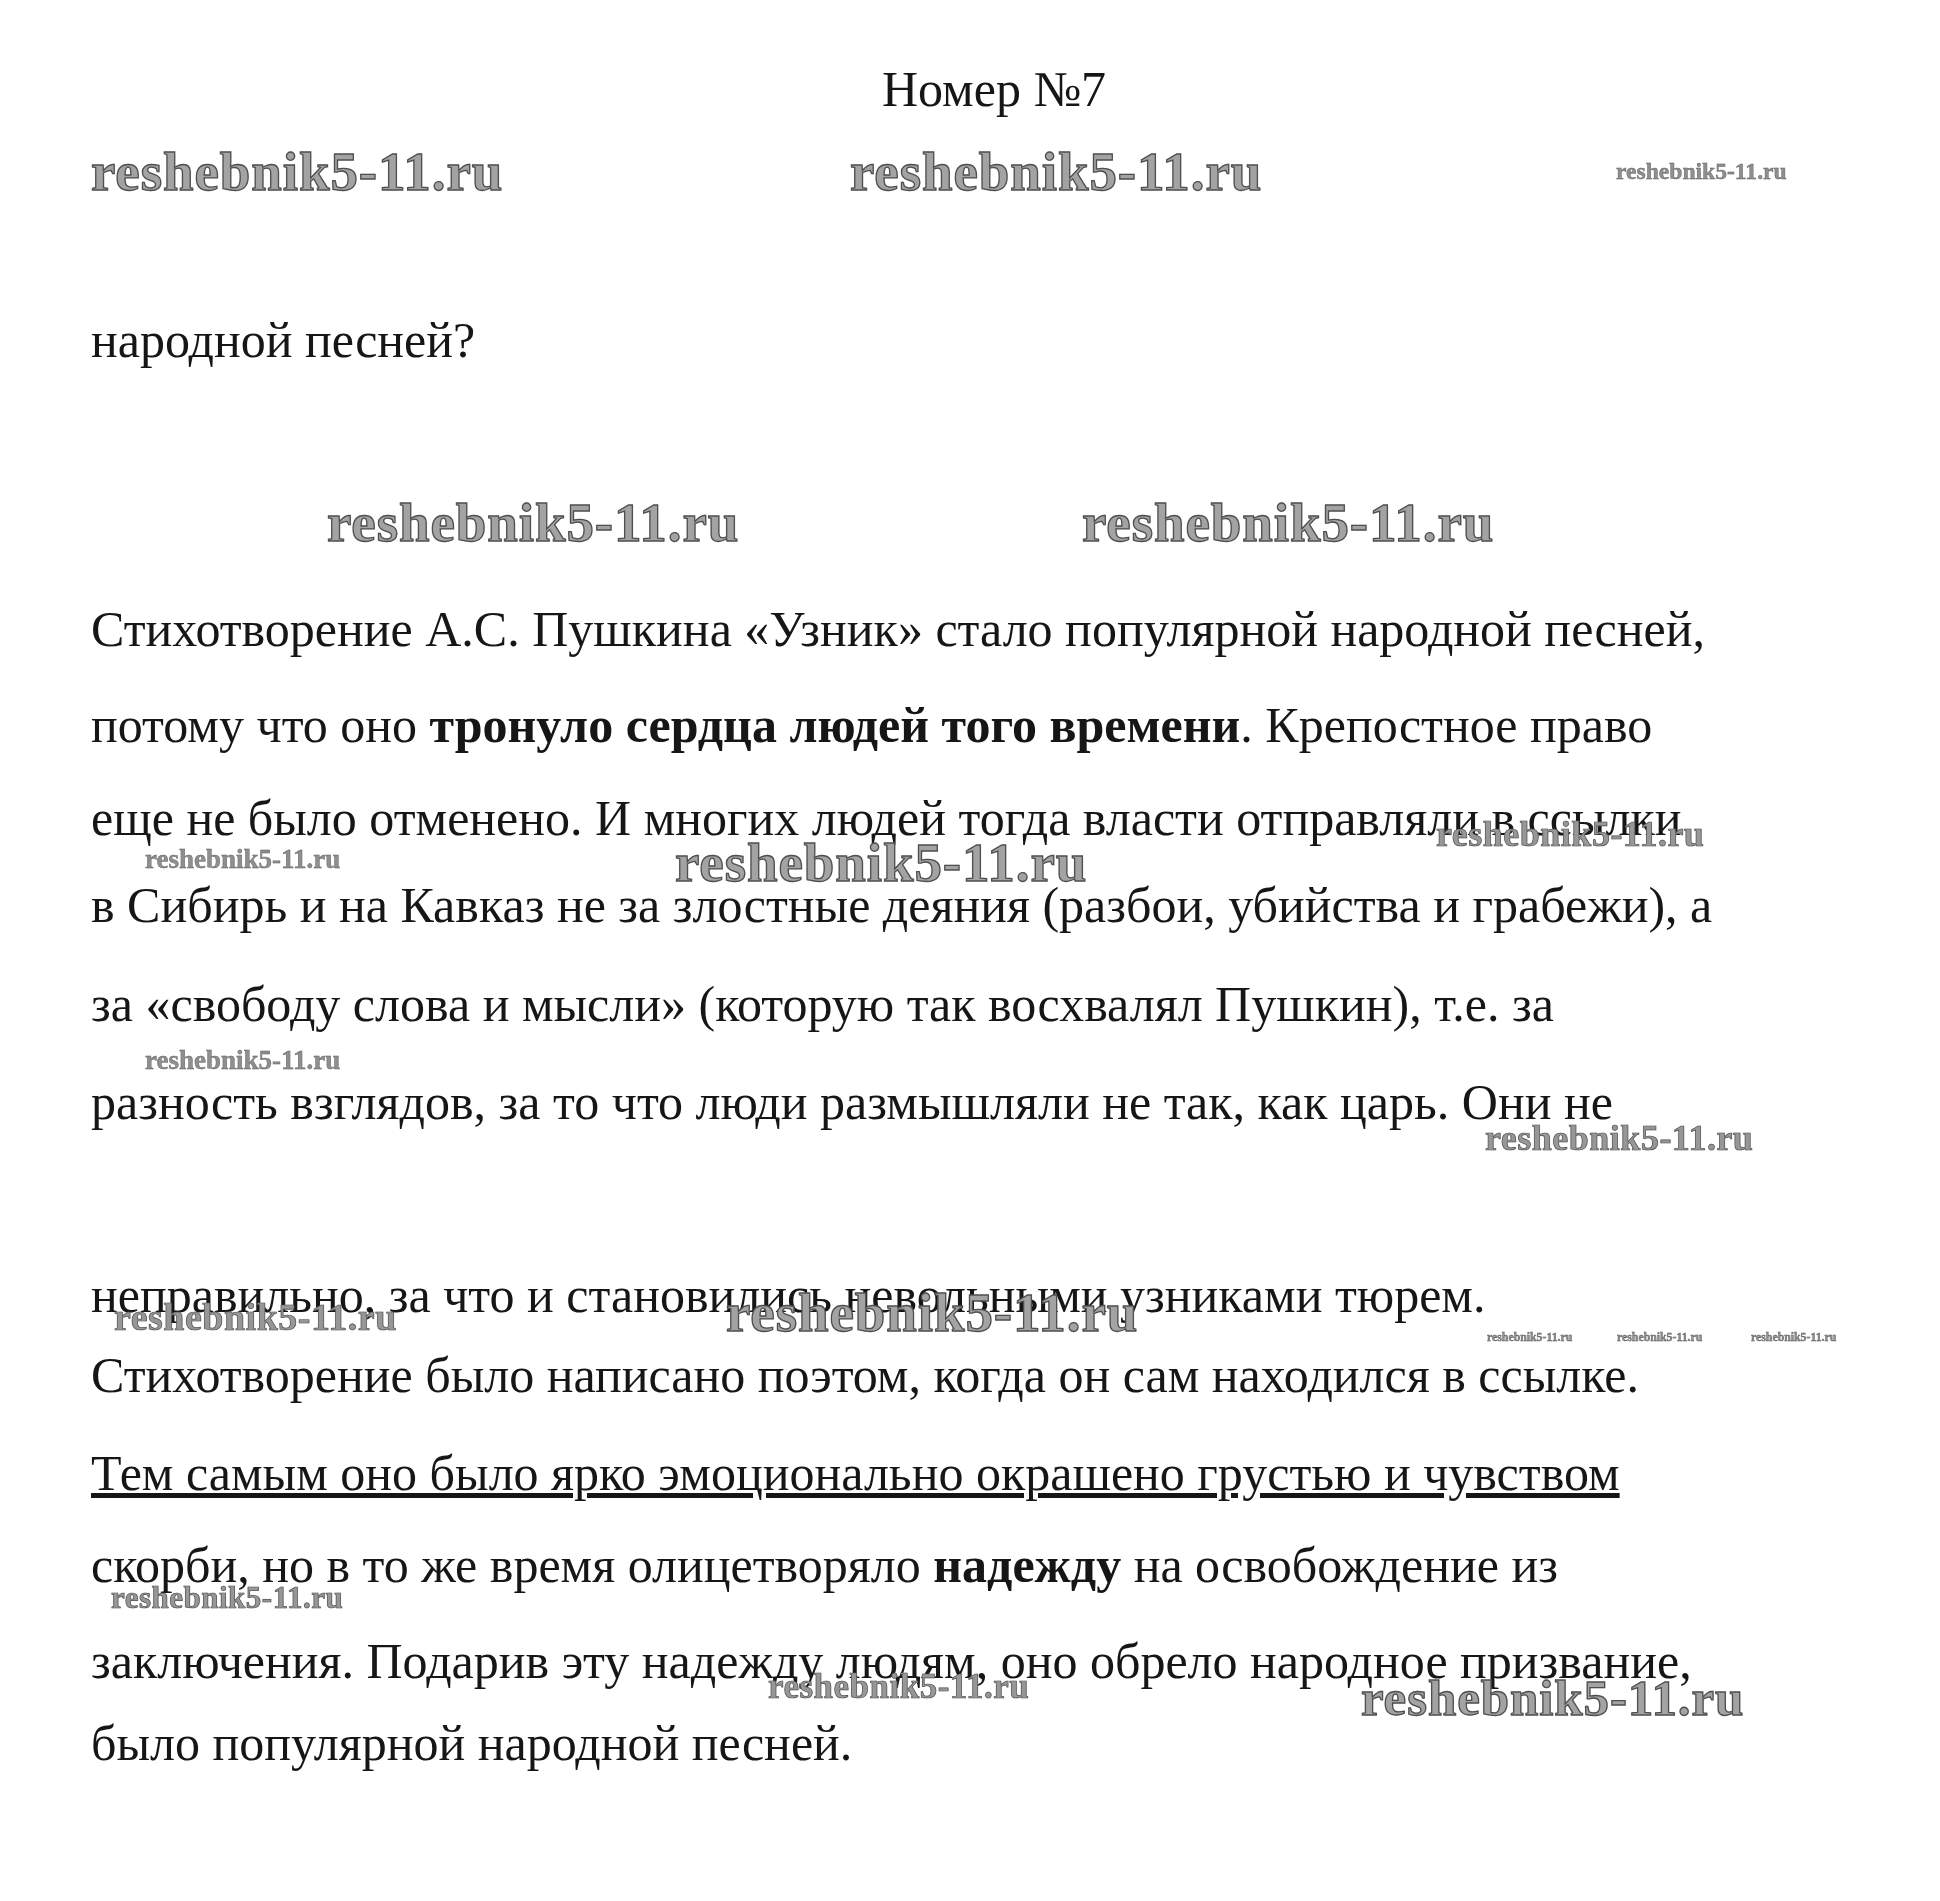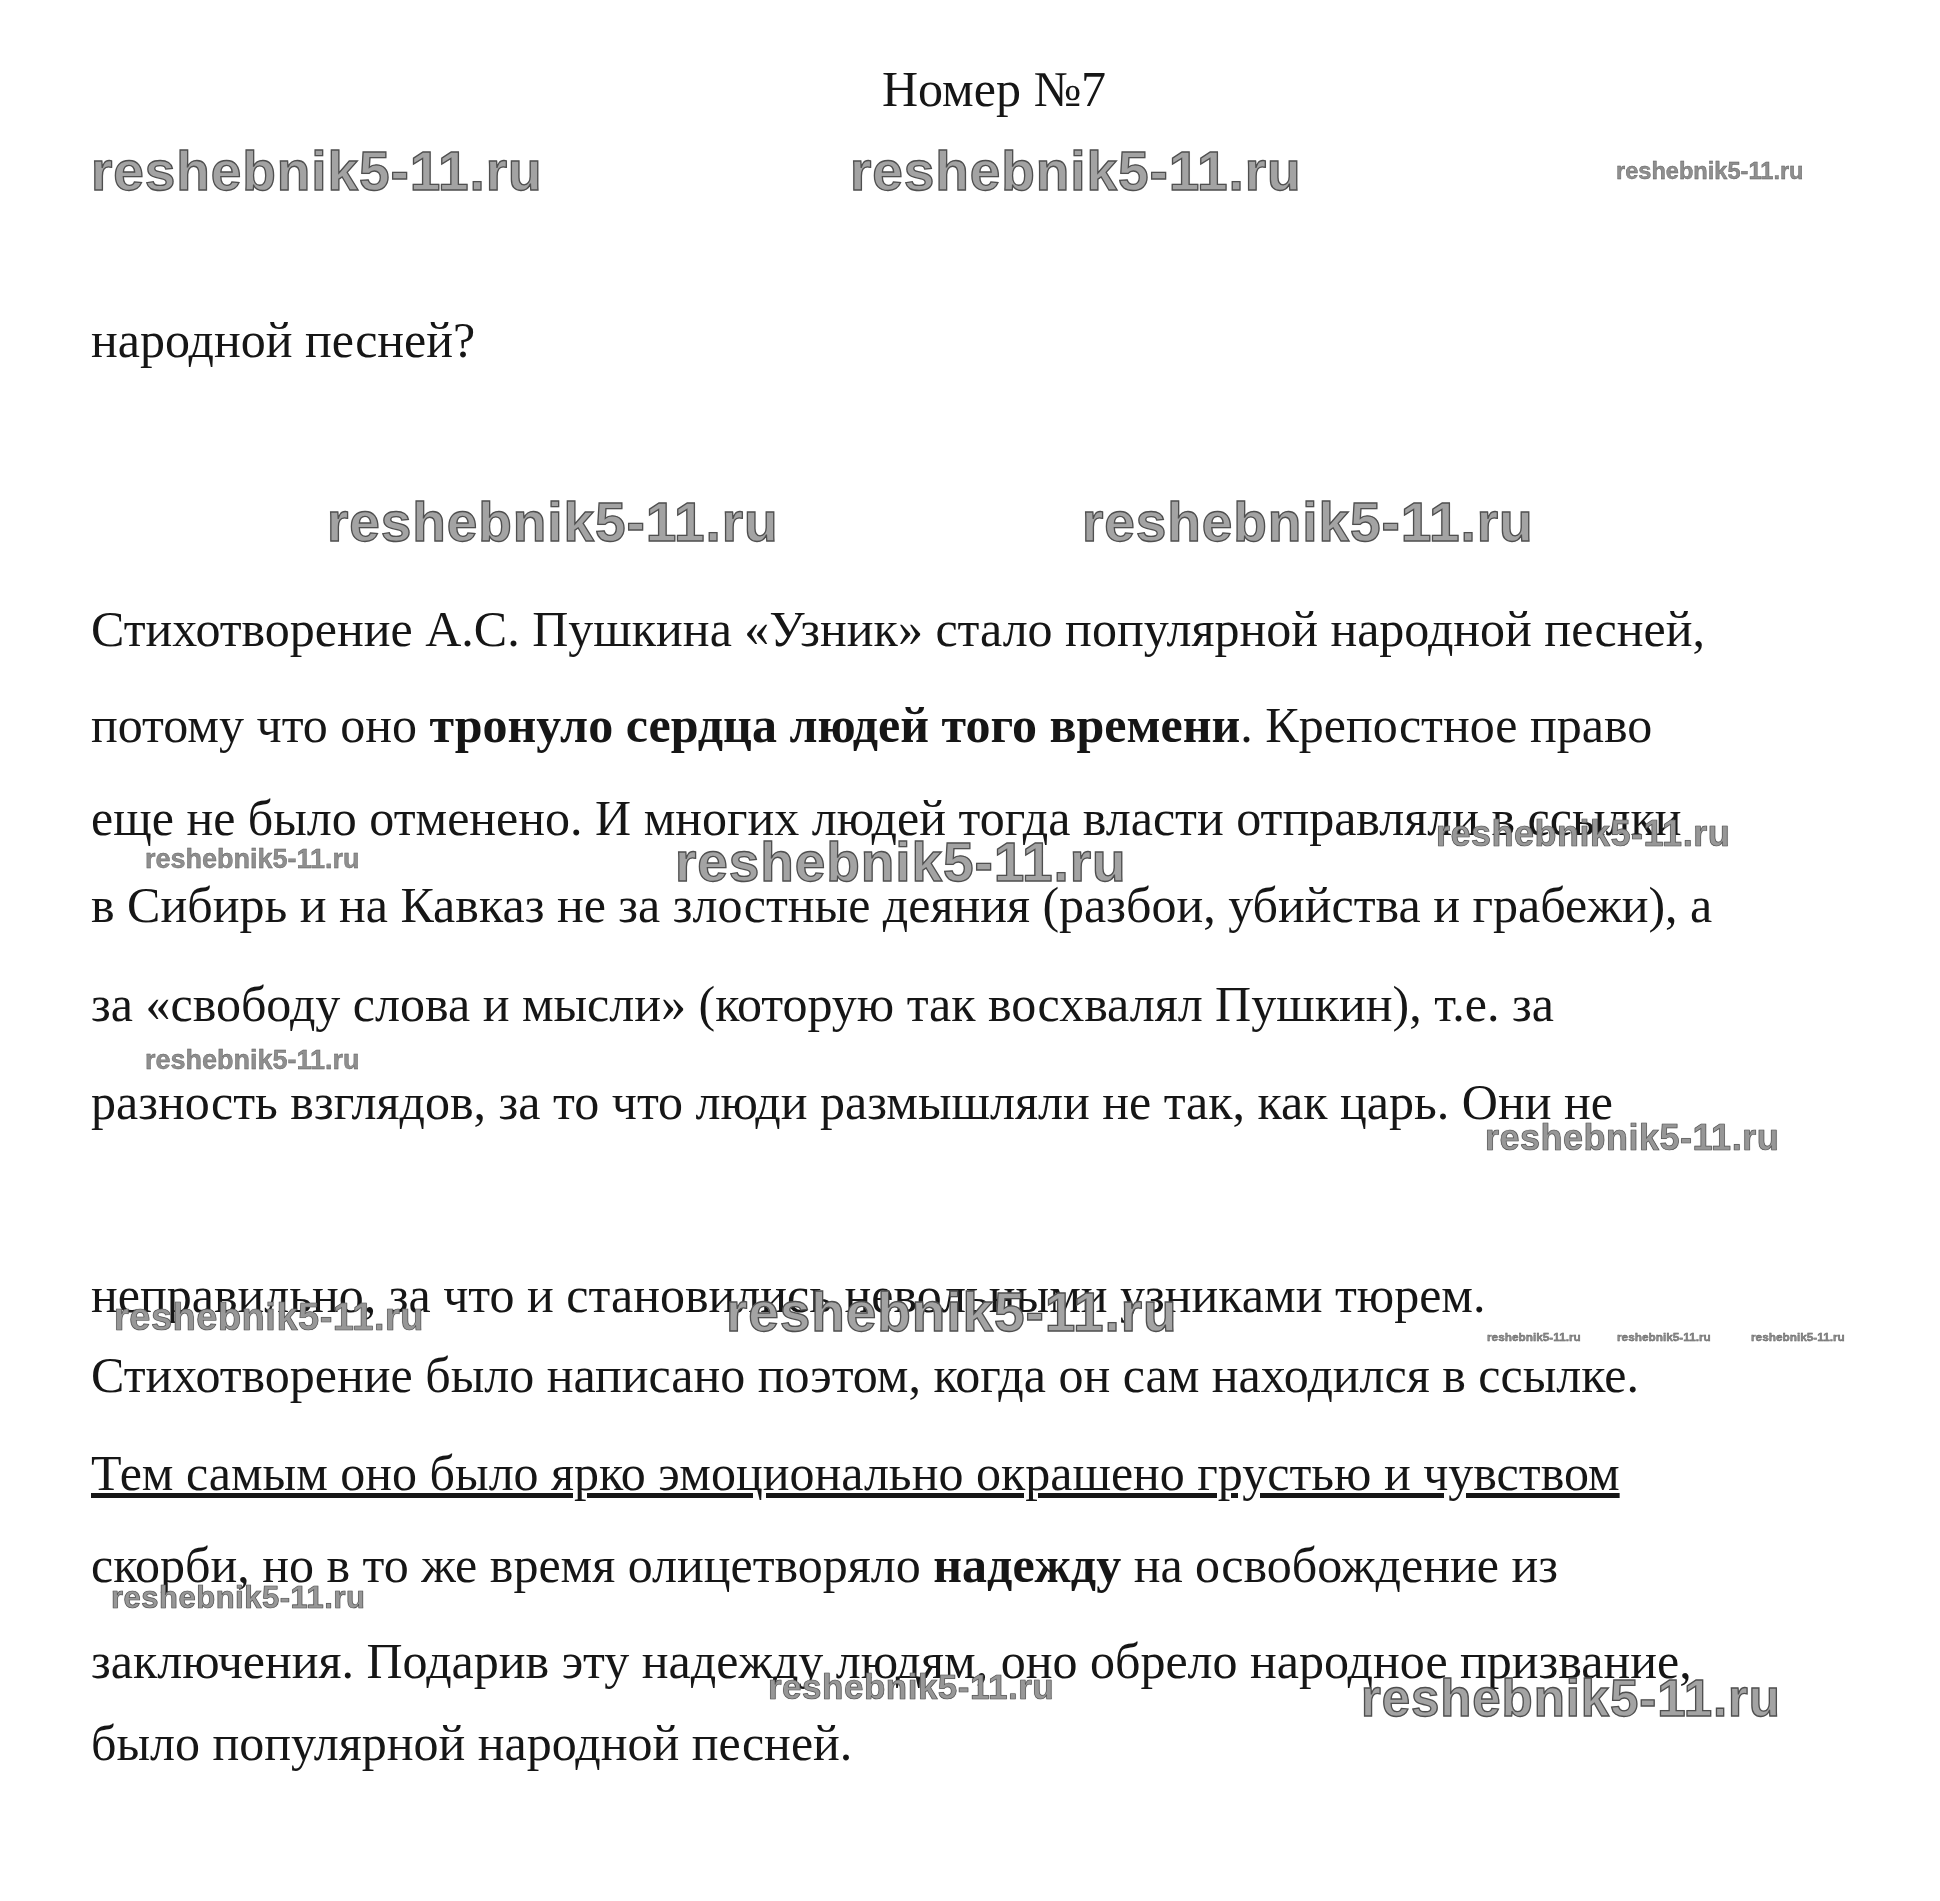--- a/index.html
+++ b/index.html
@@ -20,21 +20,21 @@
   }
   .tline {
     position:absolute; left:91px;
     font-size:50px;
     white-space:nowrap;
     letter-spacing:0px;
   }
   .tline b { font-weight:700; }
   .wm {
     position:absolute;
-    font-family:Liberation Sans, sans-serif;
+    font-family:Liberation Serif, serif;
     font-weight:bold;
     color:#a3a3a3;
     -webkit-text-stroke:1.3px #4f4f4f;
     text-shadow:0 0 0.9px #777777;
     letter-spacing:0.9px;
     white-space:nowrap;
     line-height:1;
     text-align:center;
   }
   .wm-md {

